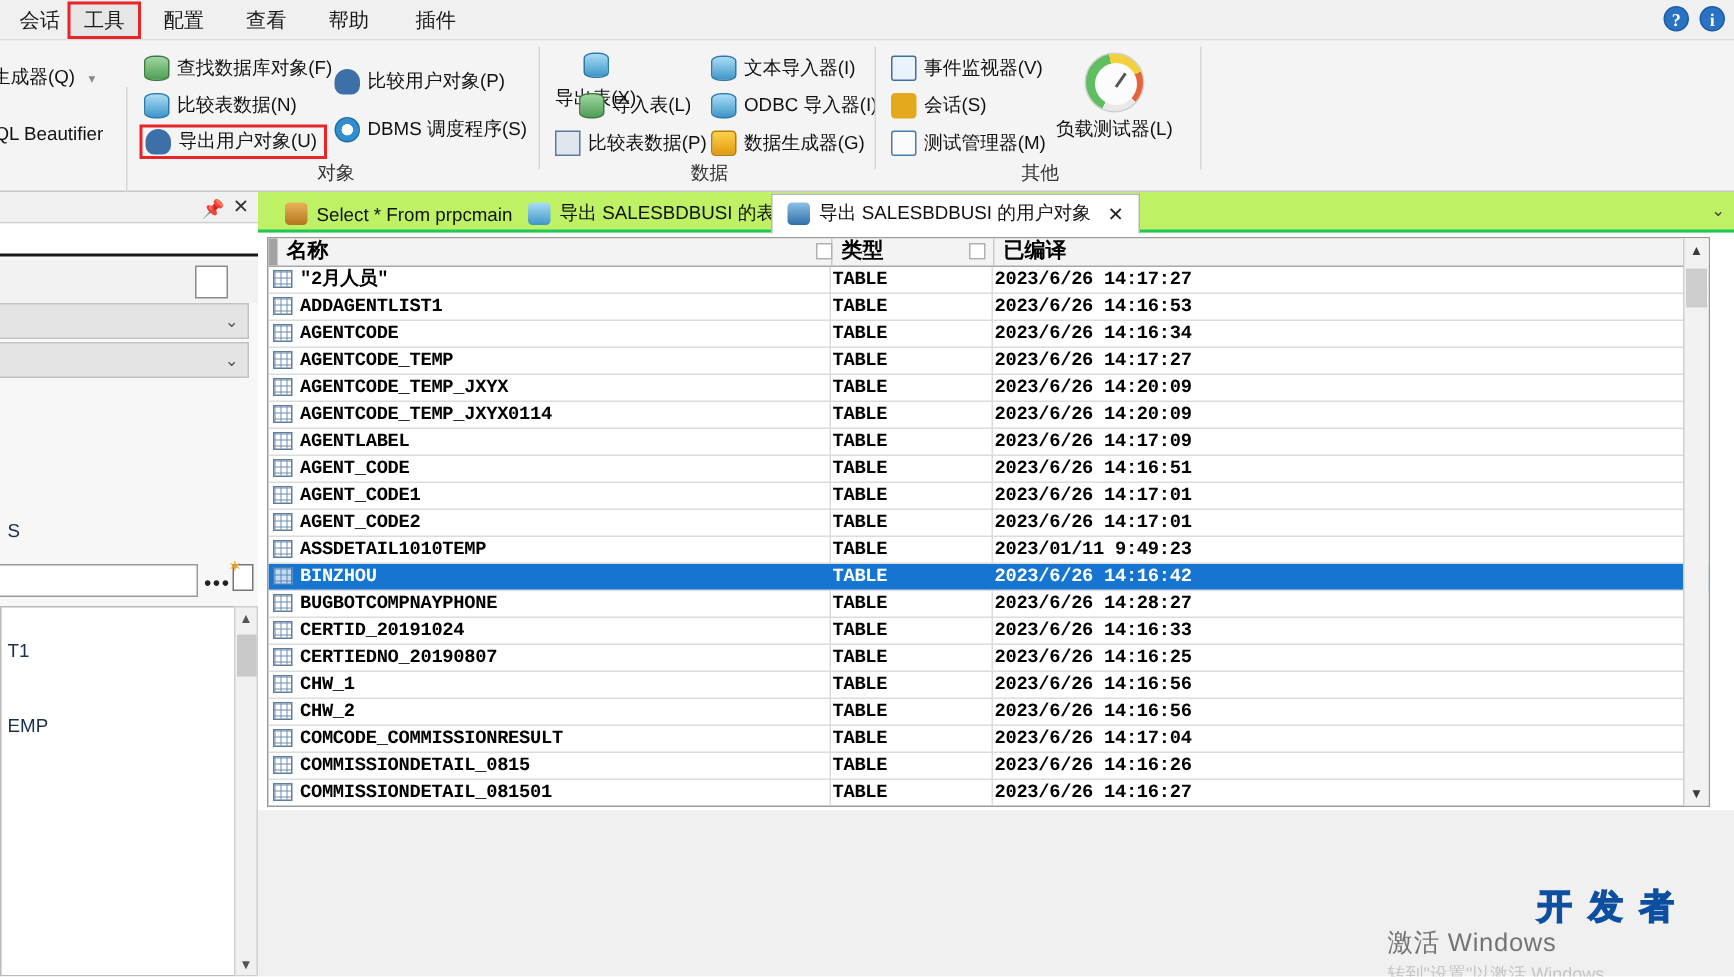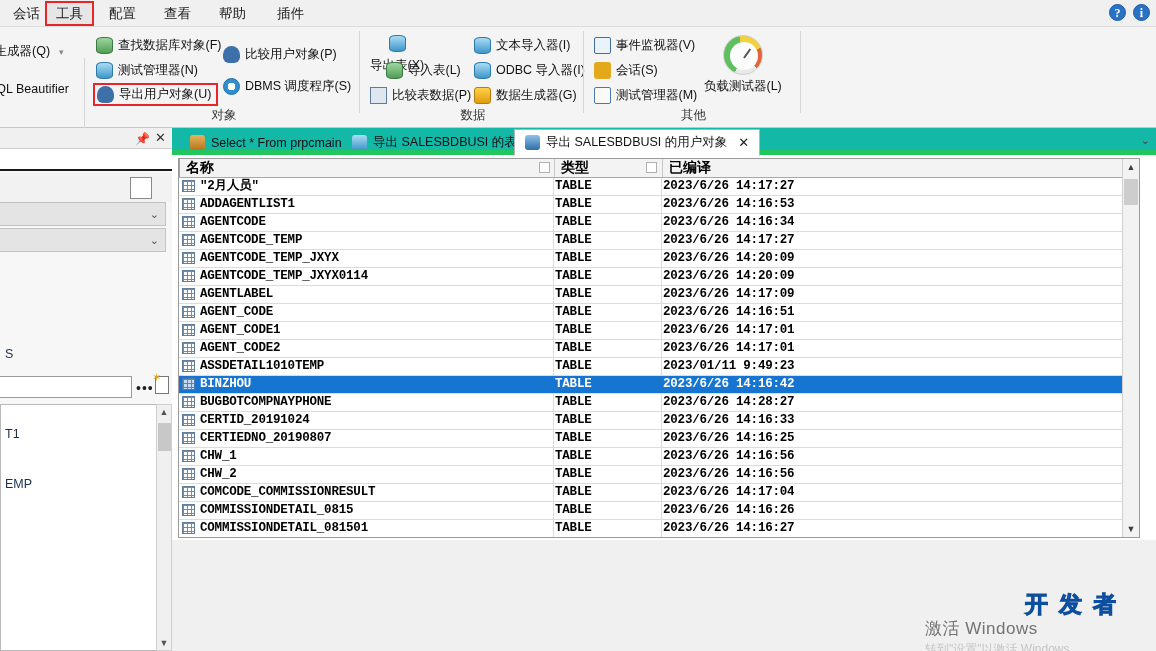--- a/index.html
+++ b/index.html
@@ -129,21 +129,21 @@
     position: absolute; left: 156px; top: 276px; width: 16px; height: 247px;
     background: #f0f0f0; border: 1px solid #cfcfcf;
   }
   .lp-scroll .arrow { position: absolute; left: 0; width: 14px; height: 14px; text-align:center;
                       line-height:14px; font-size:9px; color:#555; }
   .lp-scroll .thumb { position: absolute; left: 1px; top: 18px; width: 13px; height: 28px; background: #c8c8c8; }
 
   
   .tabstrip {
     position: absolute; left: 172px; top: 128px; width: 984px; height: 27px;
-    background: #14b8a6; border-bottom: 5px solid #22c55e; text-align: center;
+    background: #bef264; border-bottom: 2px solid #22c55e; text-align: center;
   }
   .tab {
     position: absolute; top: 2px; height: 25px; display: flex; align-items: center;
     gap: 6px; padding: 0 10px; font-size: 12.5px; color: #111; white-space: nowrap;
   }
   .tab.active { background: #fff; border: 1px solid #b5b5b5; border-bottom: 1px solid #fff; top: 1px; height: 27px; }
   .tab-close { font-size: 13px; color: #222; margin-left: 5px; }
   .tabicon { width: 15px; height: 15px; flex: 0 0 15px; }
   .tabstrip .dropdown { position: absolute; right: 6px; top: 6px; font-size: 11px; color: #444; }
 
@@ -154,21 +154,21 @@
   }
   .ghead {
     position: absolute; left: 0; top: 0; width: 100%; height: 19px;
     background: #f3f3f3; border-bottom: 1px solid #a8a8a8;
   }
   .ghead .hcell {
     position: absolute; top: 0; height: 18px; line-height: 18px;
     font-family: "Liberation Serif", serif; font-weight: bold; font-size: 14px;
     color: #000; padding-left: 6px; border-right: 1px solid #c9c9c9;
   }
-  .ghead .hcell.first { border-left: 1px solid #a3a3a3; }
+  .ghead .hcell.first { border-left: 6px solid #a3a3a3; }
   .ghead .notch { position:absolute; top:3px; width:11px; height:11px; border:1px solid #b0b0b0; background:#fff; }
   .gbody { position: absolute; left: 0; top: 19px; width: 100%; height: 359px; overflow: hidden; }
   .grow { position: relative; height: 18px; border-bottom: 1px solid #dcdcdc; }
   .grow.sel { background: #1675d1; color: #fff; }
   .grow .cicon {
     position: absolute; left: 3px; top: 2px; width: 13px; height: 12px;
     background: #fff;
     border: 1px solid #5e7ea0;
     background-image: linear-gradient(#6c8db0 1px, transparent 1px), linear-gradient(90deg,#6c8db0 1px, transparent 1px);
     background-size: 4px 4px;
@@ -245,21 +245,21 @@
     </div>
     <div style="position:absolute;left:84px;top:31px;width:1px;height:82px;background:#d6d6d6;"></div>
     <div id="ribbon-groups">
         <div class="rgroup" style="left: 88px; width: 272px;">
           <div class="ritem" style="left: 8px; top: 8px;">
             <span class="ricon ic-db"></span>
             <span class="lbl">查找数据库对象(F)</span>
           </div>
           <div class="ritem" style="left: 8px; top: 33px;">
             <span class="ricon ic-db2"></span>
-            <span class="lbl">测试管理器(N)</span>
+            <span class="lbl">比较表数据(N)</span>
           </div>
           <div class="ritem boxed" style="left: 5px; top: 56px;">
             <span class="ricon ic-person"></span>
             <span class="lbl">导出用户对象(U)</span>
           </div>
           <div class="ritem" style="left: 135px; top: 17px;">
             <span class="ricon ic-person"></span>
             <span class="lbl">比较用户对象(P)</span>
           </div>
           <div class="ritem" style="left: 135px; top: 49px;">

